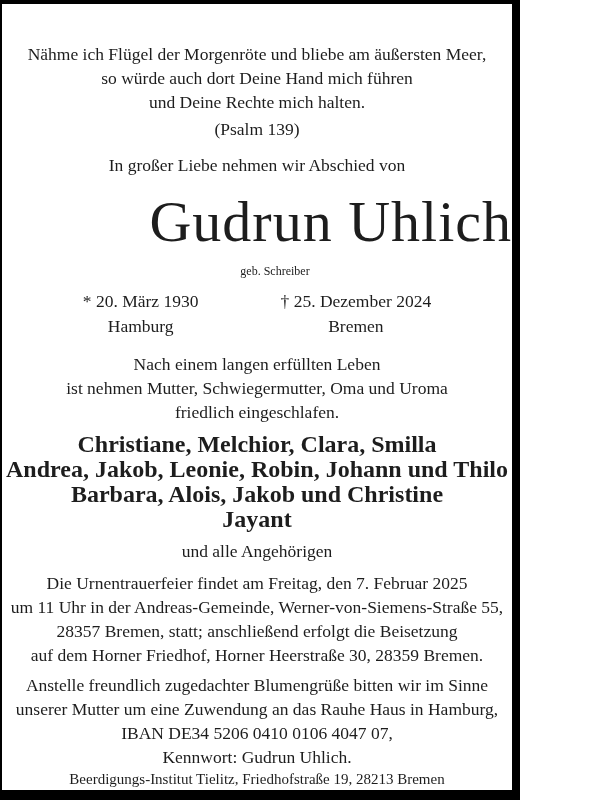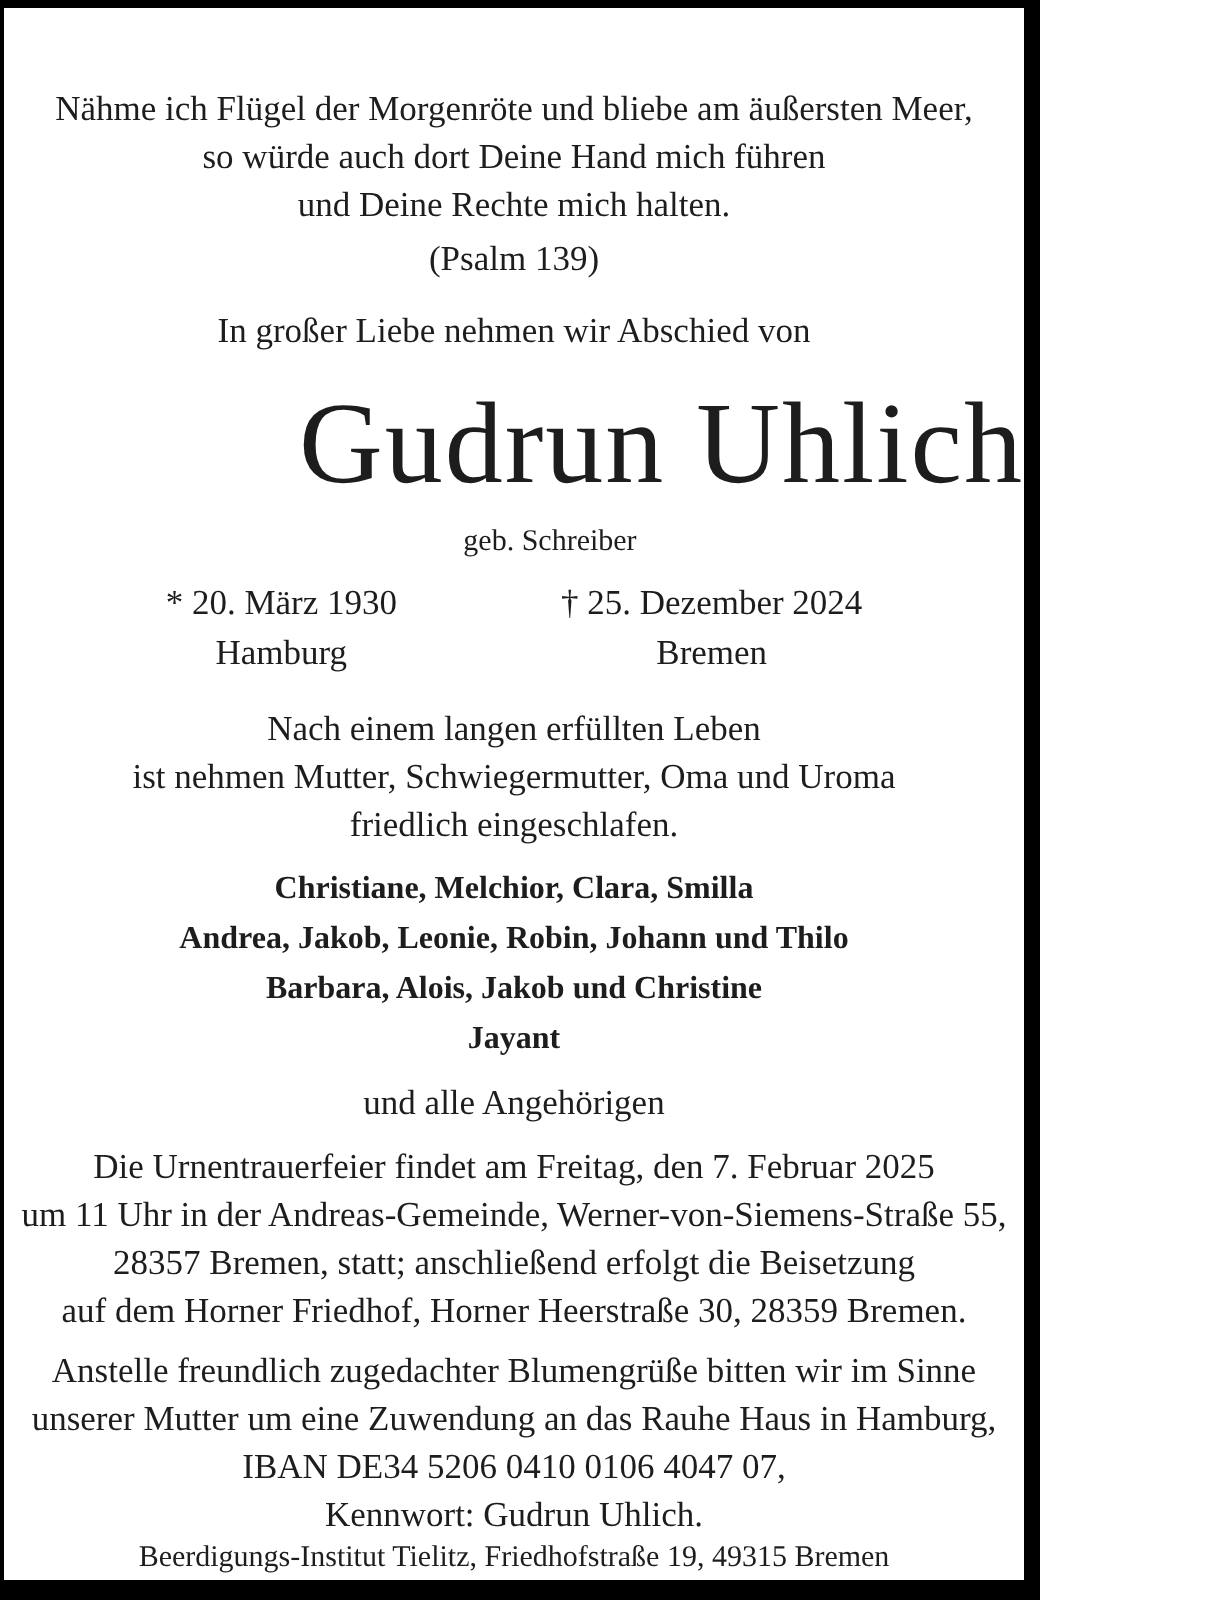--- a/index.html
+++ b/index.html
@@ -30,35 +30,35 @@
   .psalm-ref { margin-top: 3px; }
   .intro { margin-top: 12px; }
   .deceased-name {
     margin-top: 8px;
     font-size: 58px;
     line-height: 74px;
     letter-spacing: 1px;
     white-space: nowrap;
     text-align: right;
   }
-  .maiden-name { font-size: 15px; line-height: 24px; padding-left: 36px; }
+  .maiden-name { font-size: 12px; line-height: 24px; padding-left: 36px; }
   .dates-row {
     margin-top: 6px;
     display: flex;
     justify-content: center;
     gap: 82px;
     font-size: 17.5px;
     line-height: 25px;
   }
   .date-col { text-align: center; }
   .farewell { margin-top: 13px; }
   .mourners {
     margin-top: 8px;
     font-weight: bold;
-    font-size: 16px;
+    font-size: 24px;
     line-height: 25px;
   }
   .relatives { margin-top: 7px; }
   .service { margin-top: 8px; }
   .donation { margin-top: 6px; }
   .funeral-home {
     font-size: 15px;
     line-height: 19px;
     margin-top: 1px;
   }
@@ -115,16 +115,16 @@
       <div>auf dem Horner Friedhof, Horner Heerstraße 30, 28359 Bremen.</div>
     </div>
 
     <div class="donation body-text">
       <div>Anstelle freundlich zugedachter Blumengrüße bitten wir im Sinne</div>
       <div>unserer Mutter um eine Zuwendung an das Rauhe Haus in Hamburg,</div>
       <div>IBAN DE34 5206 0410 0106 4047 07,</div>
       <div>Kennwort: Gudrun Uhlich.</div>
     </div>
 
-    <div class="funeral-home">Beerdigungs-Institut Tielitz, Friedhofstraße 19, 49315 Bremen</div>
+    <div class="funeral-home">Beerdigungs-Institut Tielitz, Friedhofstraße 19, 28213 Bremen</div>
 
   </div>
 </div>
 
 </body></html>

